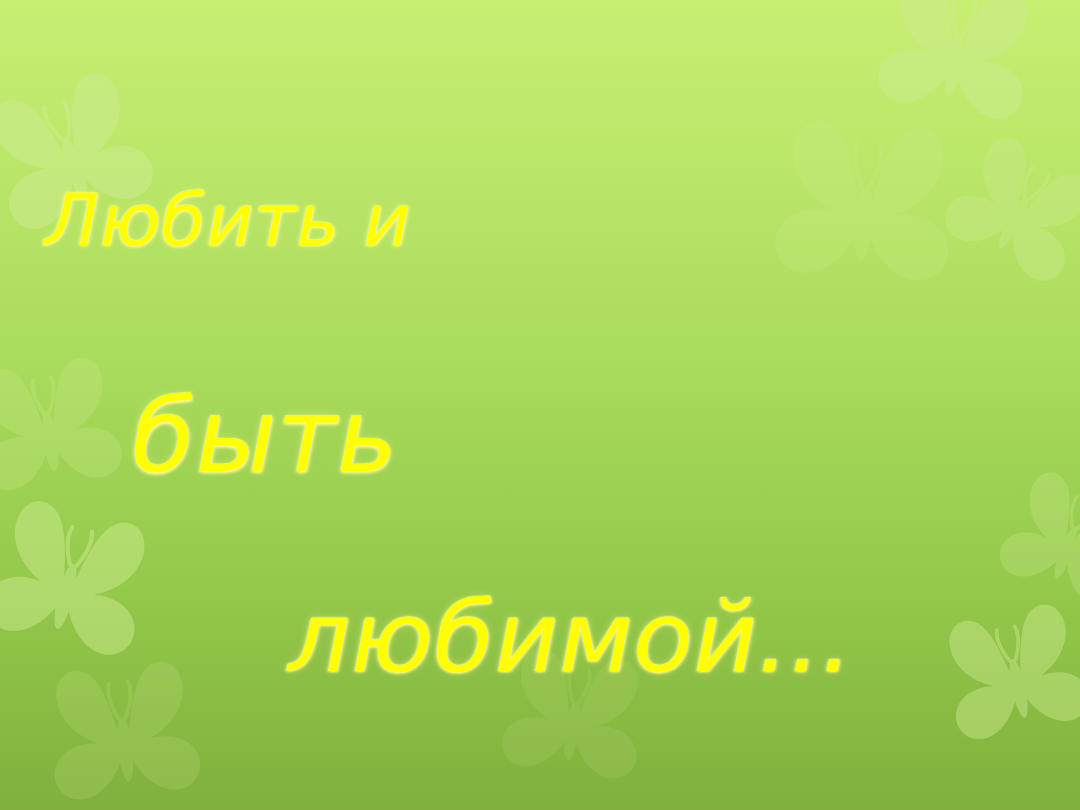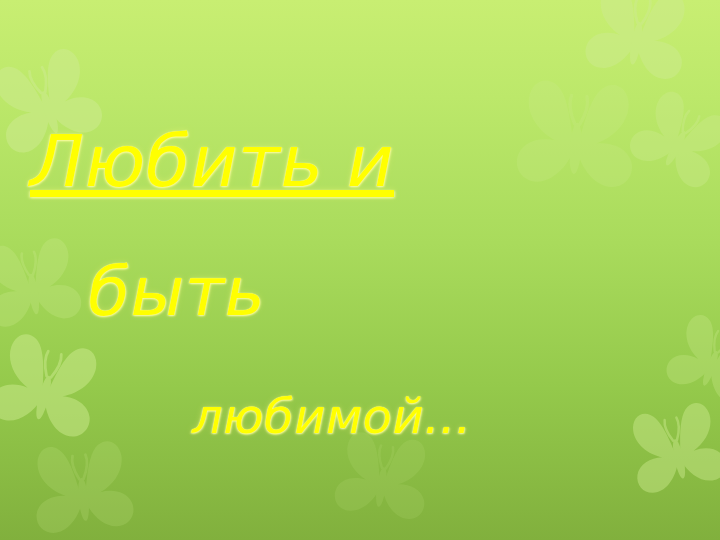--- a/index.html
+++ b/index.html
@@ -38,23 +38,23 @@
     font-family: "DejaVu Sans", sans-serif;
     font-style: italic;
     font-weight: 400;
     letter-spacing: 0.5px;
     text-shadow:
        0 0  1px rgba(255,255,190,0.95),
        1px 1px 2px rgba(255,255,160,0.75),
       -1px 1px 2px rgba(255,255,160,0.55),
        0 0  6px rgba(255,255,120,0.35);
   }
-  #line-1 { left: 30px;  top: 119px; font-size: 72px; text-decoration: underline; }
+  #line-1 { left: 30px;  top: 119px; font-size: 48px; }
   #line-2 { left: 88px;  top: 252px; font-size: 68px; }
-  #line-3 { left: 192px; top: 388px; font-size: 48px; }
+  #line-3 { left: 192px; top: 388px; font-size: 65px; }
 </style>
 </head>
 <body>
 
 <div id="slide">
 
   <div class="butterfly-layer">
       <div class="bfly" style="left: -12px; top: 52px; width: 120px; height: 110px; opacity: 0.55; transform: rotate(-18deg);">
         <svg viewBox="0 0 100 100" xmlns="http://www.w3.org/2000/svg">
           <g fill="#cdeb8f">

